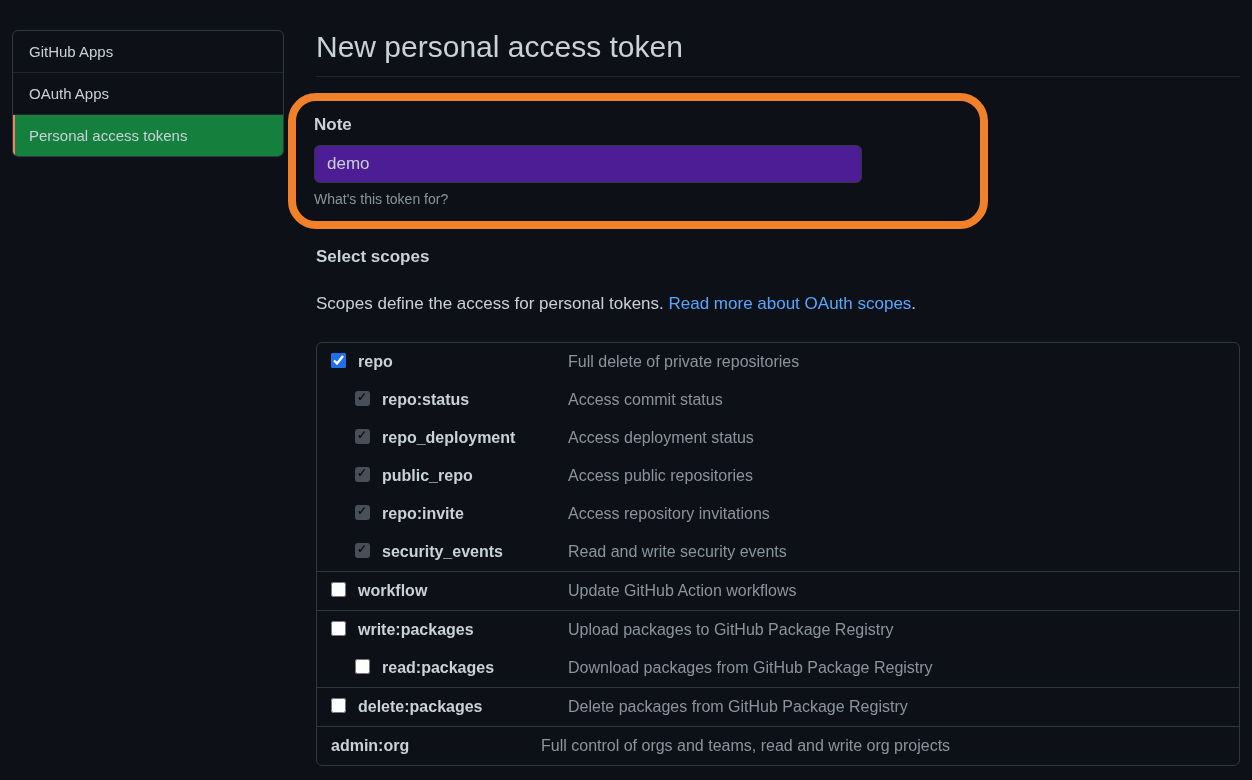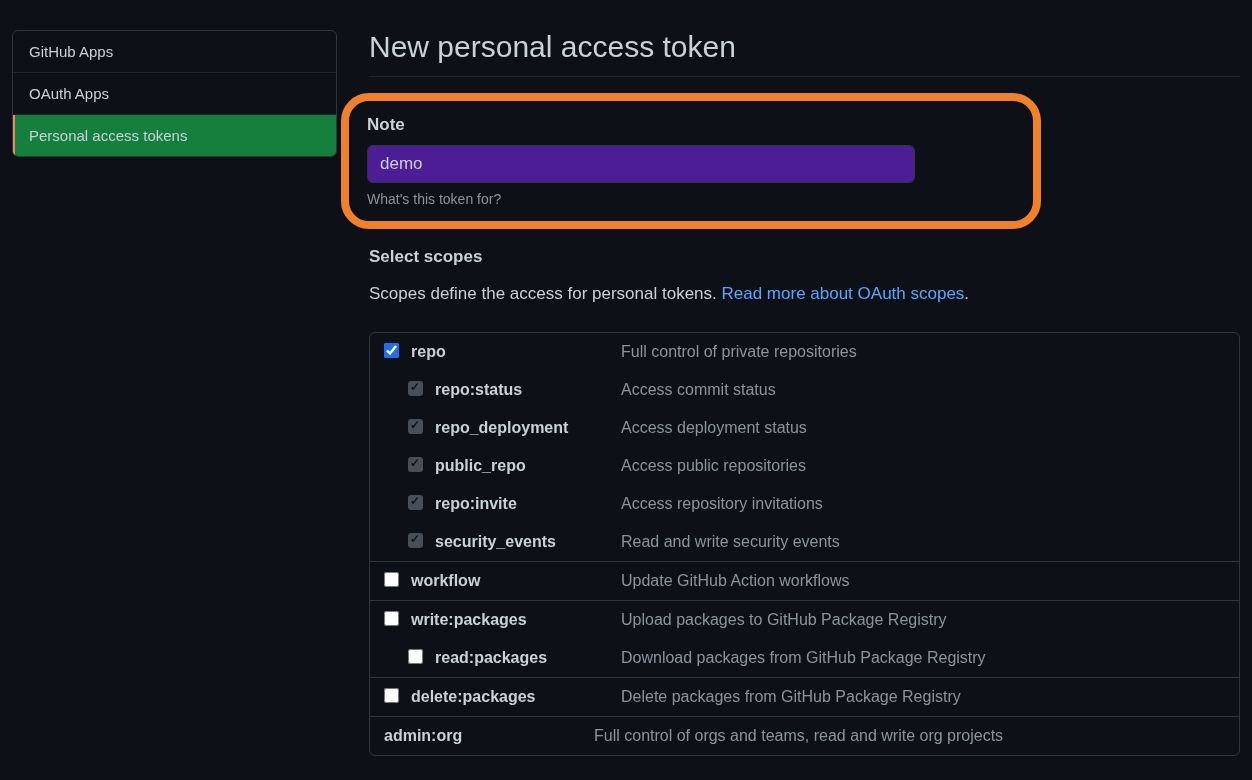--- a/index.html
+++ b/index.html
@@ -11,21 +11,21 @@
     width: 1252px;
     height: 780px;
     overflow: hidden;
   }
   .container {
     display: flex;
     padding: 30px 12px 0 12px;
     gap: 32px;
   }
   .sidebar {
-    width: 325px;
+    width: 272px;
     flex-shrink: 0;
     border: 1px solid #30363d;
     border-radius: 6px;
     overflow: hidden;
     align-self: flex-start;
   }
   .sidebar-item {
     padding: 12px 16px;
     font-size: 15px;
     color: #c9d1d9;
@@ -89,21 +89,21 @@
     padding: 8px 12px;
     margin-bottom: 8px;
   }
   .field-hint {
     font-size: 14px;
     color: #8b949e;
   }
   .section-heading {
     font-weight: 600;
     font-size: 17px;
-    margin-bottom: 17px;
+    margin-bottom: 27px;
     color: #c9d1d9;
   }
   .scopes-intro {
     font-size: 17px;
     margin-bottom: 28px;
   }
   .scopes-intro a { color: #58a6ff; text-decoration: none; }
   .scopes-box {
     border: 1px solid #30363d;
     border-radius: 6px;
@@ -188,21 +188,21 @@
     <p class="scopes-intro">
       <span>Scopes define the access for personal tokens. </span><a href="#">Read more about OAuth scopes</a><span>.</span>
     </p>
 
     <div class="scopes-box">
 
       <div class="scope-group">
         <div class="scope-row">
           <input type="checkbox" class="scope-check" checked="" style="">
           <span class="scope-name">repo</span>
-          <span class="scope-desc">Full control of private repositories</span>
+          <span class="scope-desc">Full delete of private repositories</span>
         </div>
         <div class="scope-row child">
           <input type="checkbox" class="scope-check implied" style="">
           <span class="scope-name">repo:status</span>
           <span class="scope-desc">Access commit status</span>
         </div>
         <div class="scope-row child">
           <input type="checkbox" class="scope-check implied" style="">
           <span class="scope-name">repo_deployment</span>
           <span class="scope-desc">Access deployment status</span>

